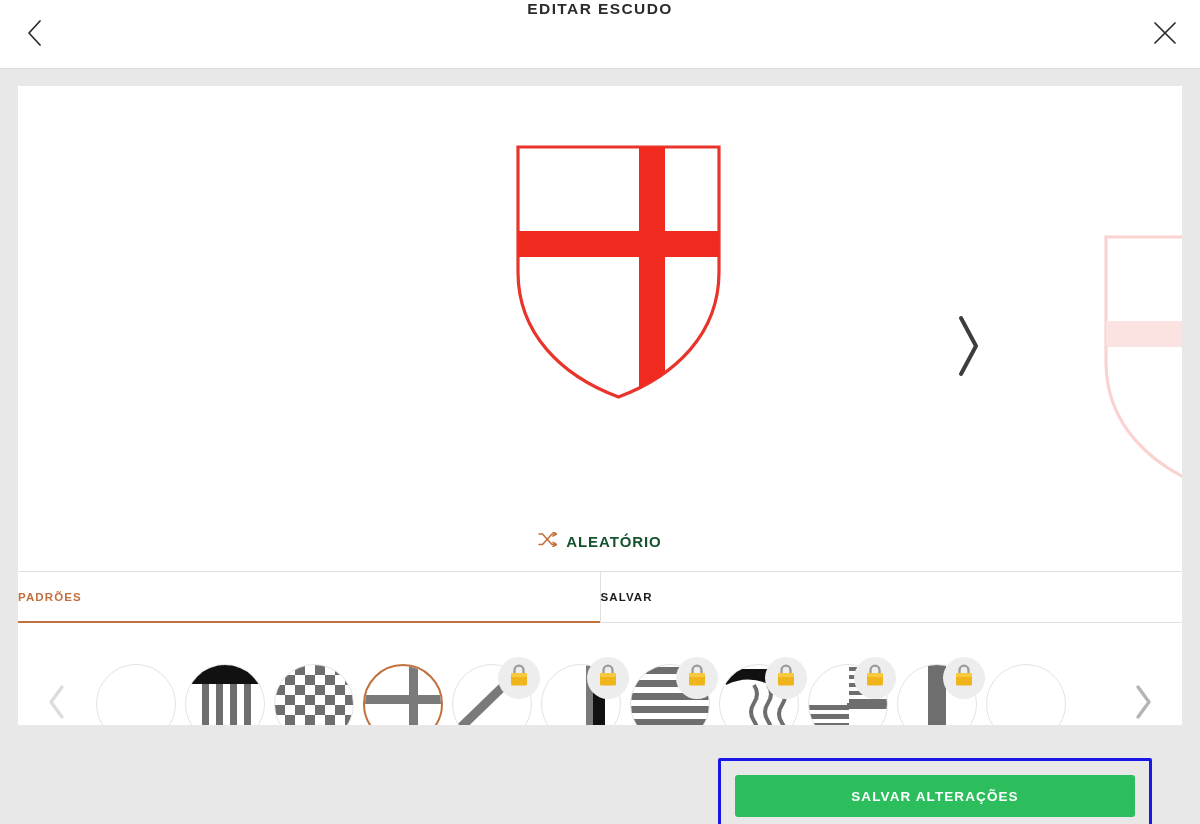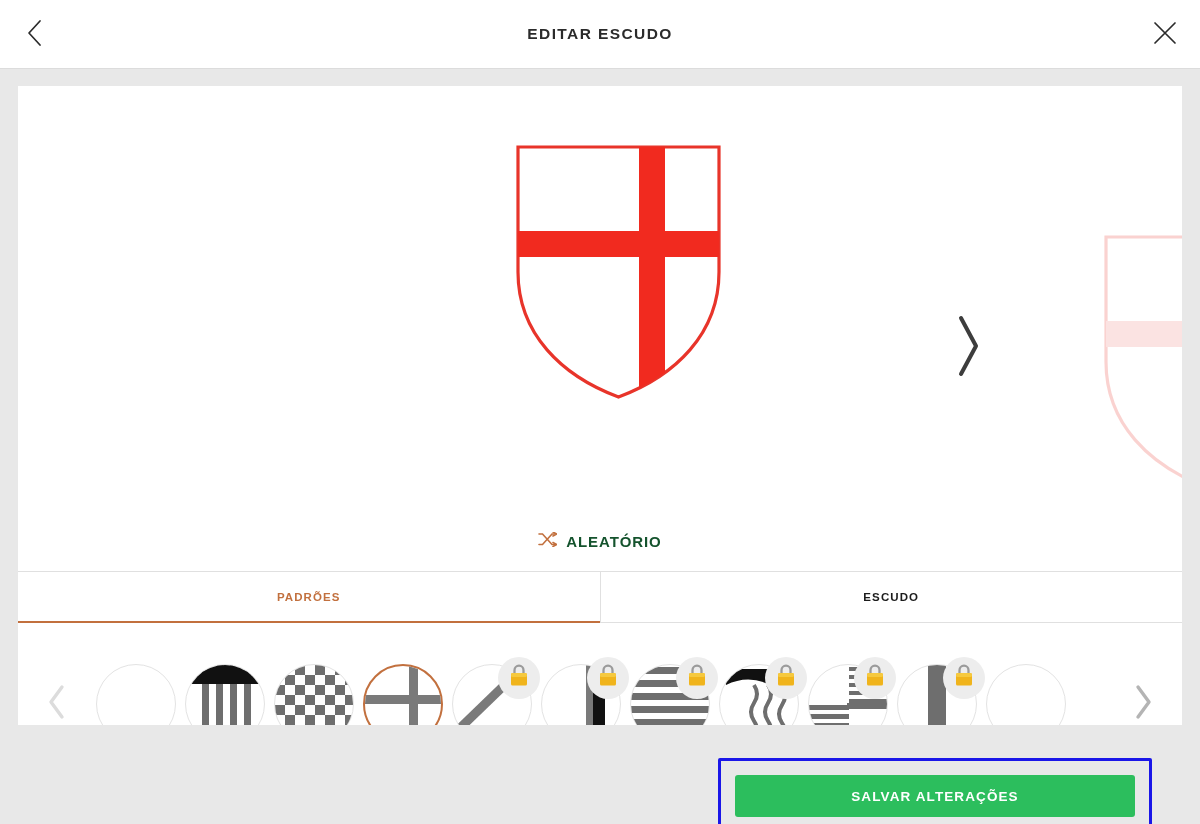--- a/index.html
+++ b/index.html
@@ -9,21 +9,21 @@
     background: #e8e8e8;
     overflow: hidden;
   }
 
   
   .topbar {
     position: absolute; top: 0; left: 0;
     width: 1200px; height: 69px;
     background: #ffffff;
     border-bottom: 1px solid #dcdcdc;
-    display: flex; align-items: center; justify-content: center;
+    display: flex; justify-content: center;
   }
   .topbar-title {
     font-size: 15.5px; font-weight: 700; letter-spacing: 1.4px;
     color: #2b2b2b;
   }
   .topbar-btn {
     position: absolute; top: 0; height: 69px; width: 70px;
     display: flex; align-items: center; justify-content: center;
     cursor: pointer; background: none; border: none;
   }
@@ -71,21 +71,21 @@
 
   
   .tabs {
     display: flex;
     height: 52px;
     border-top: 1px solid #e0e0e0;
     border-bottom: 1px solid #e0e0e0;
   }
   .tab {
     flex: 1 1 0;
-    display: flex; align-items: center; justify-content: center;
+    display: flex; align-items: center; justify-content: flex-start;
     font-size: 11.5px; font-weight: 700; letter-spacing: 1.1px;
     color: #1b1b1b;
     border-right: 1px solid #e0e0e0;
     background: #fff;
     cursor: pointer;
     position: relative;
   }
   .tab:last-child { border-right: none; }
   .tab.active { color: #c2703e; }
   .tab.active::after {
@@ -230,21 +230,21 @@
       </svg>
     </span>
     <span class="random-label">ALEATÓRIO</span>
   </div>
 
   <div class="tabs">
     <div class="tab active">
       <span>PADRÕES</span>
     </div>
     <div class="tab">
-      <span>ESCUDO</span>
+      <span>SALVAR</span>
     </div>
   </div>
 
   <div class="carousel">
 
     <div class="car-arrow">
       <span>
         <svg width="24" height="40" viewBox="0 0 24 40">
           <path d="M17 5 L6 20 L17 35" fill="none" stroke="#dcdcdc" stroke-width="3.4" stroke-linecap="round" stroke-linejoin="round"></path>
         </svg>

